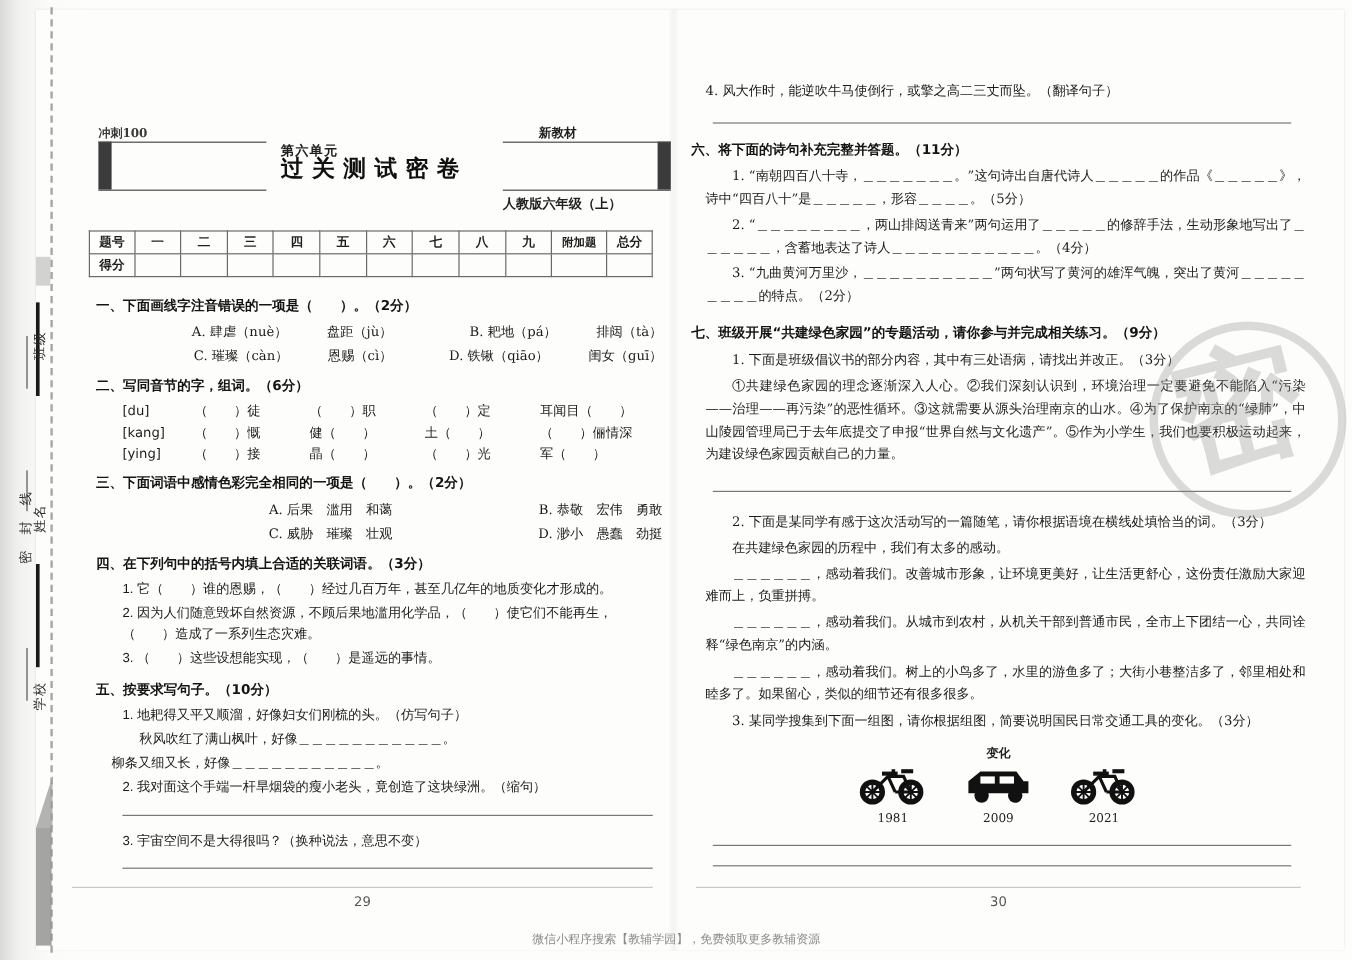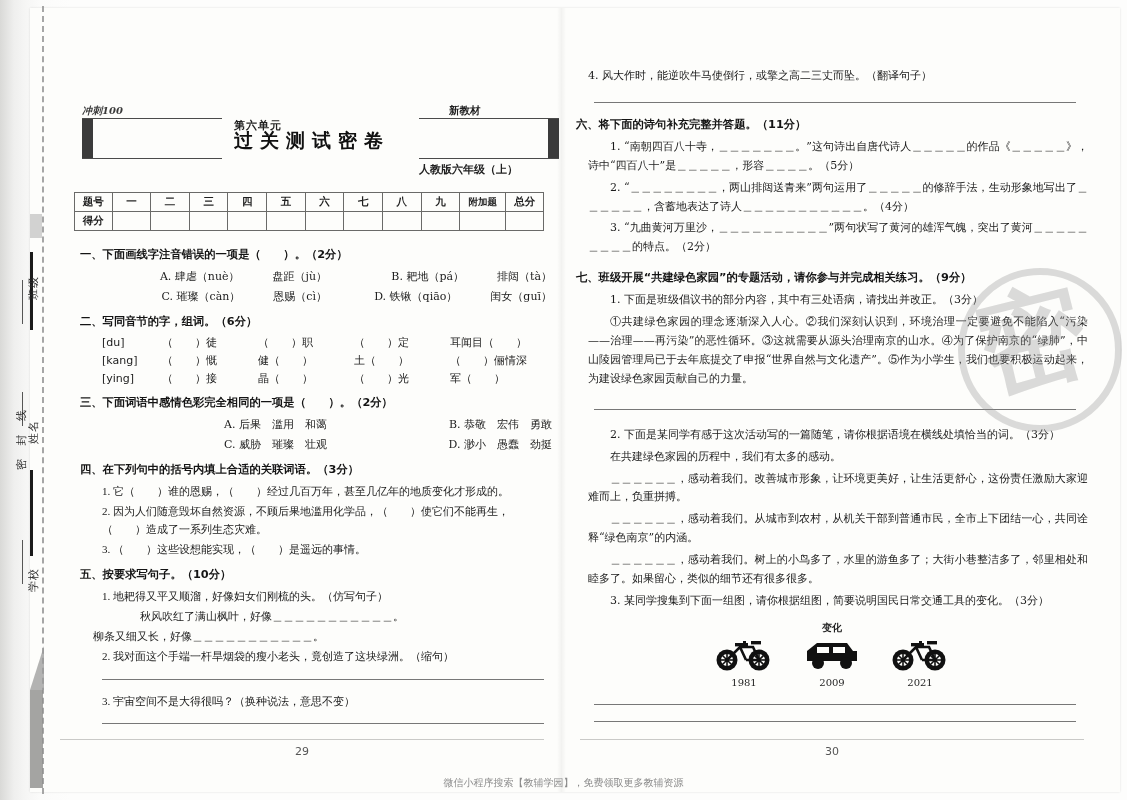--- a/index.html
+++ b/index.html
@@ -58,21 +58,21 @@
 
   .pgnum{
     position:absolute;bottom:34px;width:100%;text-align:center;
     font-size:11px;color:#555;font-family:"DejaVu Sans",sans-serif;
   }
   .pgrule{position:absolute;bottom:52px;left:8px;right:8px;height:0;
     border-top:1px solid #c9c9c7;}
 
   
   #hdr{position:absolute;left:22px;top:96px;width:470px;height:86px;}
-  .brand{position:absolute;left:8px;top:0px;font-size:10px;font-style:italic;
+  .brand{position:absolute;left:8px;top:0px;font-size:10px;
     font-weight:bold;color:#3a3a3a;font-family:"DejaVu Serif",serif;}
   .hdrbox-l{position:absolute;left:8px;top:14px;width:140px;height:40px;}
   .hdrbox-l .blk{position:absolute;left:0;top:0;width:11px;height:40px;background:#3b3b3b;}
   .hdrbox-l .ln1{position:absolute;left:0;top:0;width:140px;height:0;border-top:1.5px solid #4a4a4a;}
   .hdrbox-l .ln2{position:absolute;left:0;top:40px;width:140px;height:0;border-top:1.5px solid #4a4a4a;}
   .unitlabel{position:absolute;left:160px;top:14px;font-size:11px;font-weight:bold;
     color:#1f1f1f;letter-spacing:1px;}
   .maintitle{position:absolute;left:160px;top:24px;font-size:19px;font-weight:bold;
     letter-spacing:7px;color:#111;font-family:"DejaVu Serif",serif;}
   .hdrbox-r{position:absolute;left:345px;top:14px;width:140px;height:40px;}
@@ -90,21 +90,21 @@
   #scoretable td.rh{width:34px;}
   #scoretable td.num{width:35px;}
   #scoretable td.ex{width:42px;font-size:9.5px;}
   #scoretable td.tot{width:34px;}
 
   
   .qbody{position:absolute;left:16px;width:484px;}
   .sec{font-size:11.3px;font-weight:bold;color:#141414;margin:9px 0 4px 12px;
     line-height:1.5;font-family:"DejaVu Sans",sans-serif;}
   .sub{font-size:11px;color:#1b1b1b;line-height:1.62;margin:2px 0 2px 34px;
-    font-family:Liberation Serif, serif;}
+    font-family:Liberation Sans, sans-serif;}
   .sub.nohang{margin-left:12px;}
   .opts{display:flex;margin:2px 0 2px 34px;font-size:11px;
     font-family:"DejaVu Serif",serif;color:#1b1b1b;line-height:1.6;}
   .opts .c{flex:0 0 50%;text-align:right;}
   .pyrow{display:flex;margin:3px 0 3px 34px;font-size:11px;
     font-family:"DejaVu Serif",serif;color:#1b1b1b;align-items:baseline;}
   .pyrow .k{flex:0 0 60px;font-family:"DejaVu Sans",sans-serif;}
   .pyrow .i{flex:0 0 96px;}
   .wline{height:0;border-bottom:1px solid #777;margin:13px 8px 13px 34px;}
   .wline.full{margin-left:12px;}
@@ -257,21 +257,21 @@
         <div class="c">D. 渺小　愚蠢　劲挺</div>
       </div>
 
       <div class="sec">四、在下列句中的括号内填上合适的关联词语。（3分）</div>
       <div class="sub">1. 它（　　）谁的恩赐，（　　）经过几百万年，甚至几亿年的地质变化才形成的。</div>
       <div class="sub nohang" style="margin-left:34px;text-indent:0;">2. 因为人们随意毁坏自然资源，不顾后果地滥用化学品，（　　）使它们不能再生，（　　）造成了一系列生态灾难。</div>
       <div class="sub">3. （　　）这些设想能实现，（　　）是遥远的事情。</div>
 
       <div class="sec">五、按要求写句子。（10分）</div>
       <div class="sub">1. 地耙得又平又顺溜，好像妇女们刚梳的头。（仿写句子）</div>
-      <div class="sub" style="margin-left:72px;">秋风吹红了满山枫叶，好像＿＿＿＿＿＿＿＿＿＿＿。</div>
+      <div class="sub" style="margin-left:48px;">秋风吹红了满山枫叶，好像＿＿＿＿＿＿＿＿＿＿＿。</div>
       <div class="sub" style="margin-left:25px;">柳条又细又长，好像＿＿＿＿＿＿＿＿＿＿＿。</div>
       <div class="sub">2. 我对面这个手端一杆旱烟袋的瘦小老头，竟创造了这块绿洲。（缩句）</div>
       <div class="wline"></div>
       <div class="sub">3. 宇宙空间不是大得很吗？（换种说法，意思不变）</div>
       <div class="wline"></div>
     </div>
 
     <div class="pgrule"></div>
     <div class="pgnum">29</div>
   </div>

